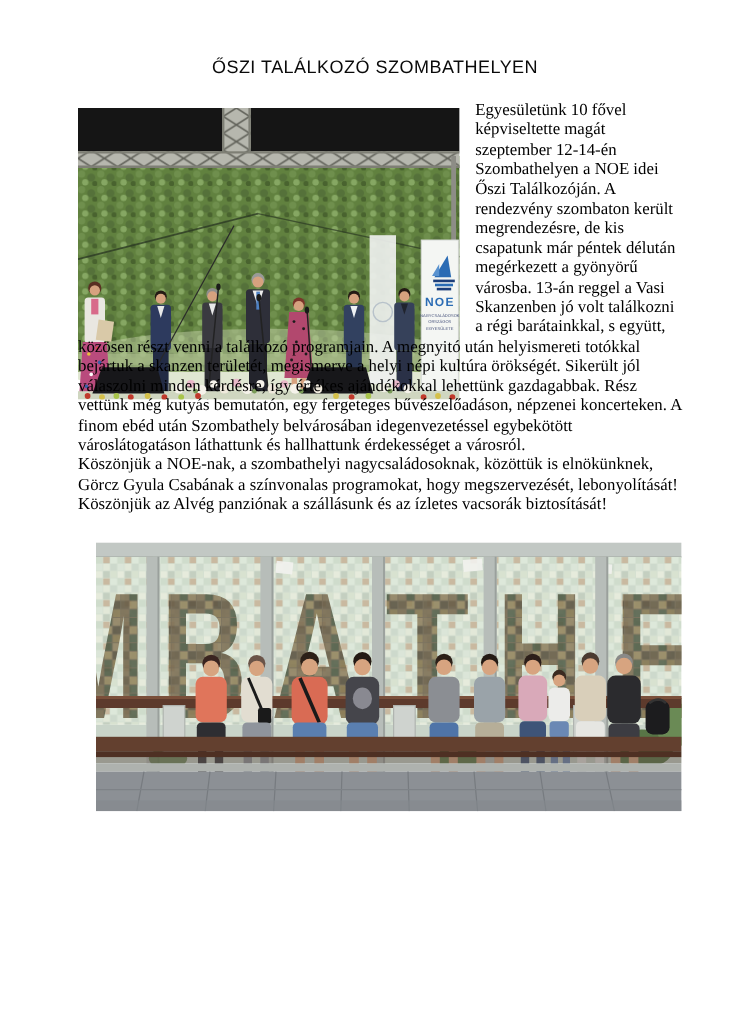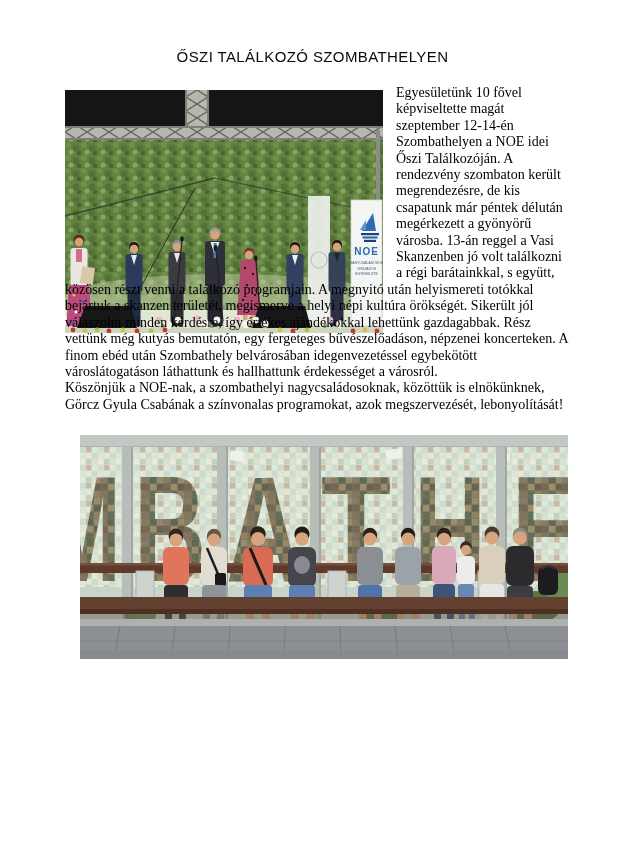--- a/index.html
+++ b/index.html
@@ -213,21 +213,22 @@
             <circle cx="242" cy="240" r="2.4" fill="#a8c44a"></circle>
               <circle cx="288" cy="241" r="2.4" fill="#c0392b"></circle>
             <circle cx="300" cy="240" r="2.4" fill="#d4c04a"></circle>
               <circle cx="312" cy="241" r="2.4" fill="#c0392b"></circle>
           </g>
         </g>
       </svg>
     </figure>
 
     <p>Egyesületünk 10 fővel képviseltette magát szeptember 12-14-én Szombathelyen a NOE idei Őszi Találkozóján. A rendezvény szombaton került megrendezésre, de kis csapatunk már péntek délután megérkezett a gyönyörű városba. 13-án reggel a Vasi Skanzenben jó volt találkozni a régi barátainkkal, s együtt, közösen részt venni a találkozó programjain. A megnyitó után helyismereti totókkal bejártuk a skanzen területét, megismerve a helyi népi kultúra örökségét. Sikerült jól válaszolni minden kérdésre, így értékes ajándékokkal lehettünk gazdagabbak. Rész vettünk még kutyás bemutatón, egy fergeteges bűvészelőadáson, népzenei koncerteken. A finom ebéd után Szombathely belvárosában idegenvezetéssel egybekötött városlátogatáson láthattunk és hallhattunk érdekességet a városról.</p>
-    <p>Köszönjük a NOE-nak, a szombathelyi nagycsaládosoknak, közöttük is elnökünknek, Görcz Gyula Csabának a színvonalas programokat, azok megszervezését, lebonyolítását!</p>
+    <p>Köszönjük a NOE-nak, a szombathelyi nagycsaládosoknak, közöttük is elnökünknek, Görcz Gyula Csabának a színvonalas programokat, hogy megszervezését, lebonyolítását!</p>
+    <p>Köszönjük az Alvég panziónak a szállásunk és az ízletes vacsorák biztosítását!</p>
   </div>
 
   <figure class="photo-group">
     <svg width="488" height="224" viewBox="0 0 488 224" xmlns="http://www.w3.org/2000/svg">
       <defs>
         <pattern id="mosaicBg" width="18" height="18" patternUnits="userSpaceOnUse">
           <rect width="18" height="18" fill="#d5e0d2"></rect>
           <rect x="0" y="0" width="5.4" height="5.4" fill="#dbe5d8"></rect>
             <rect x="6" y="0" width="5.4" height="5.4" fill="#e2e8d8"></rect>
             <rect x="12" y="0" width="5.4" height="5.4" fill="#cdd9cc"></rect>

